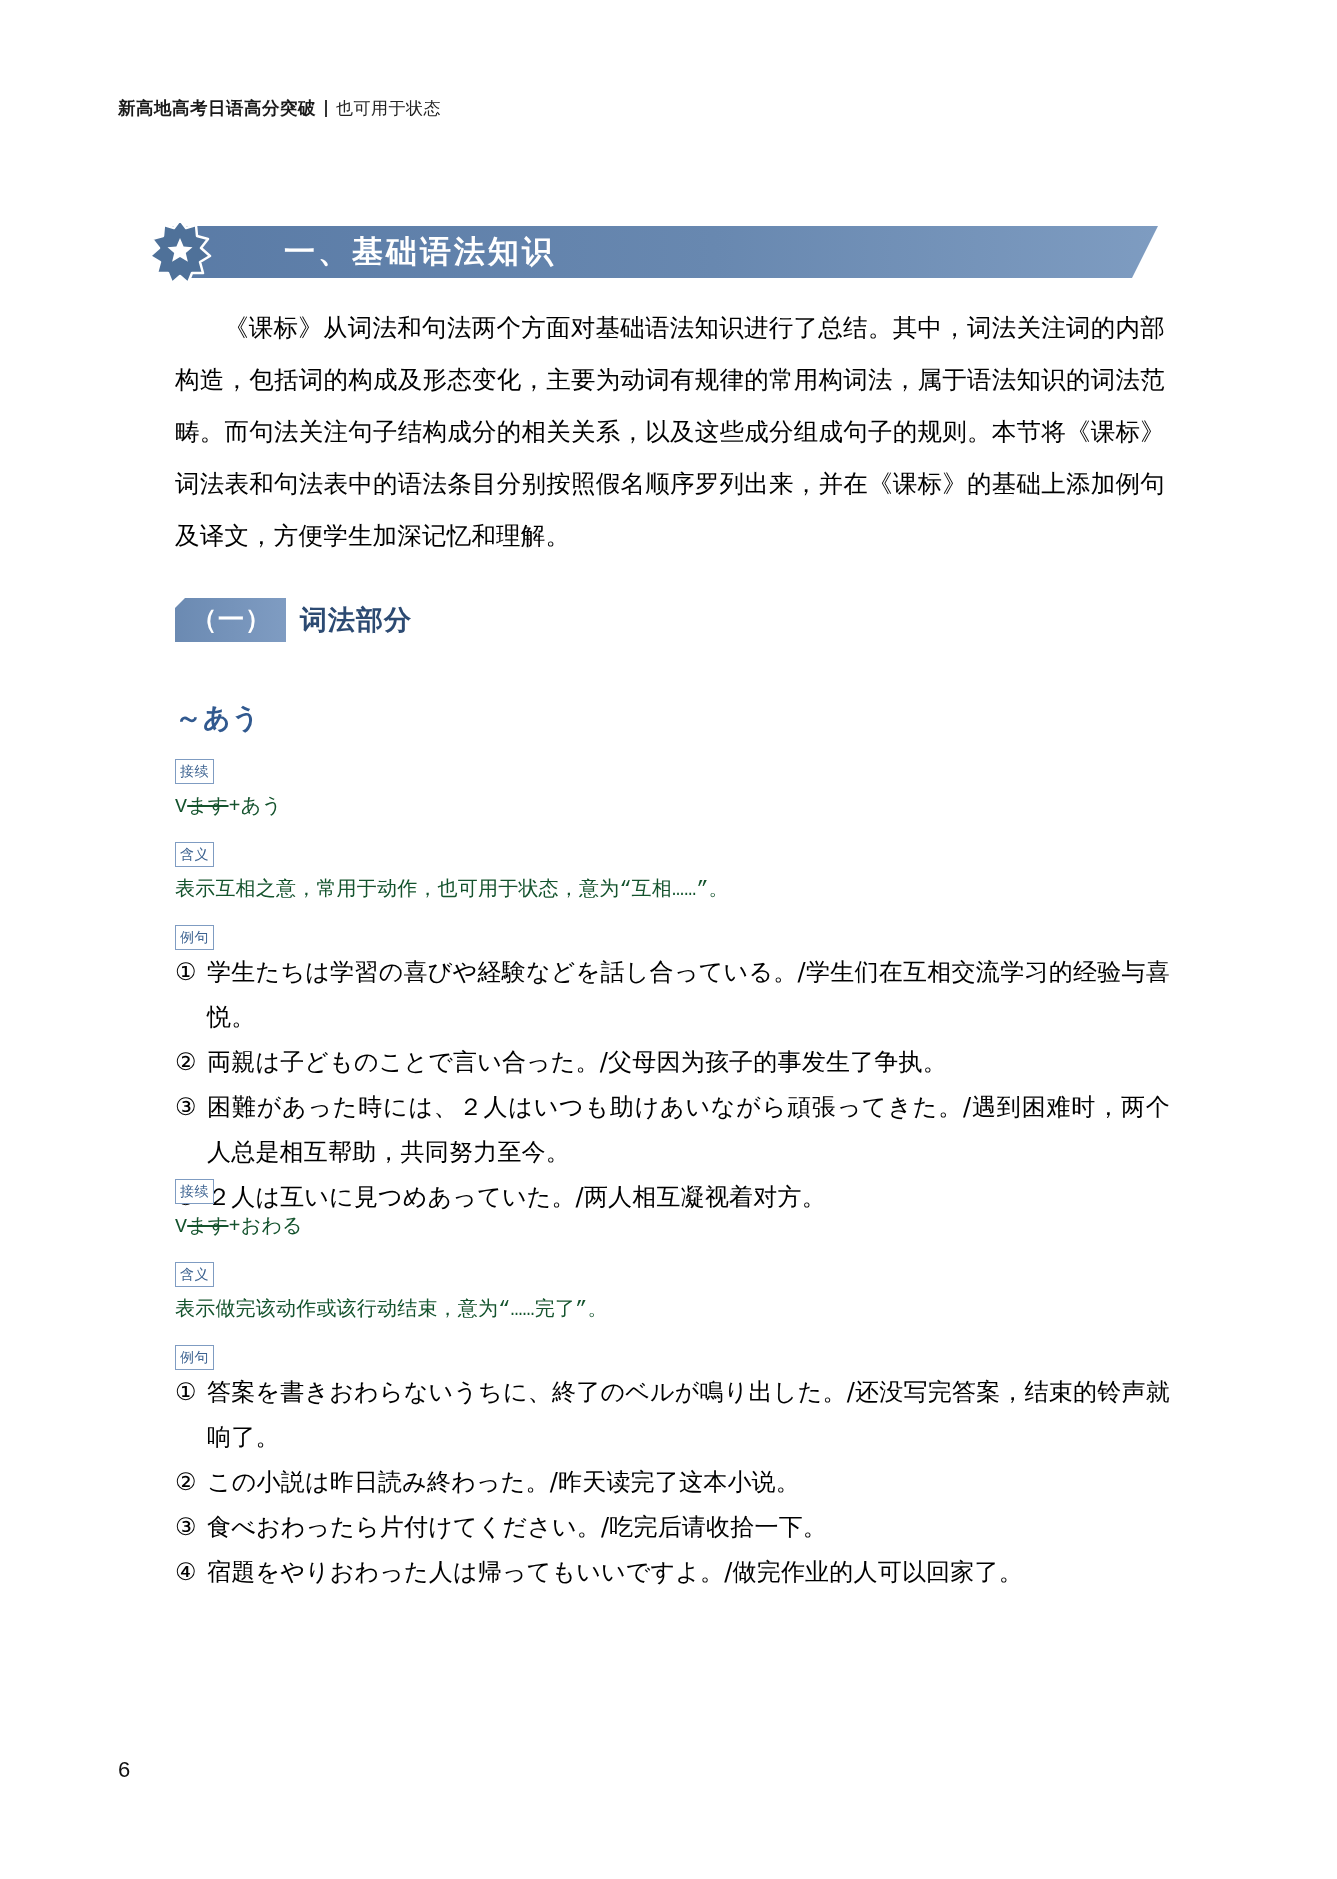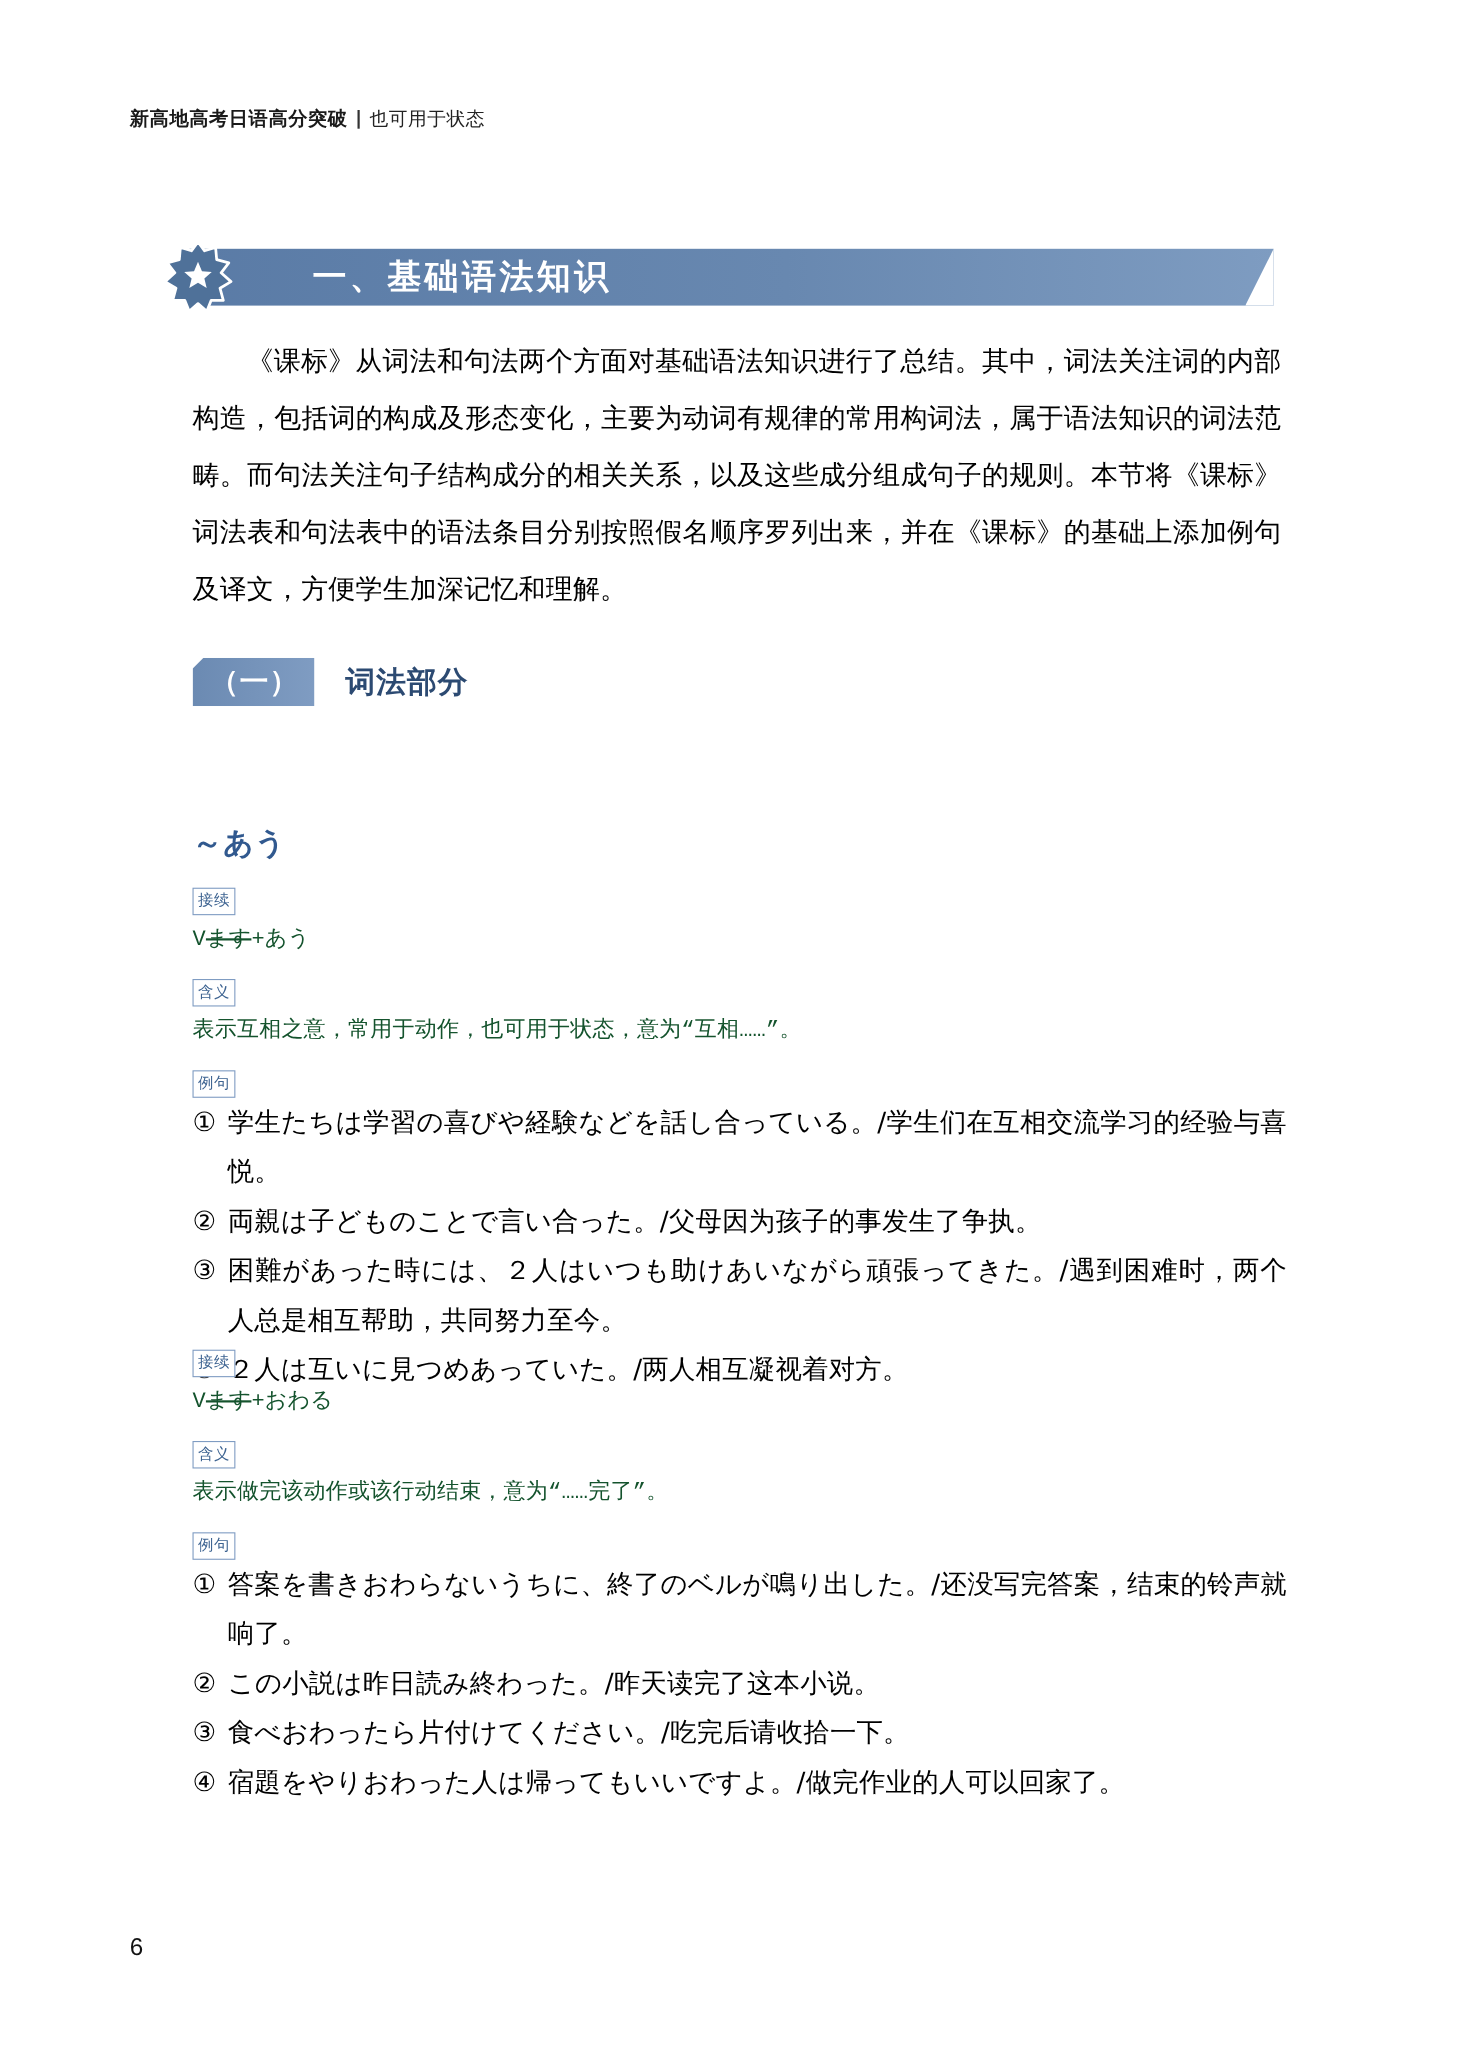--- a/index.html
+++ b/index.html
@@ -126,33 +126,32 @@
     background: linear-gradient(to right, #6b8ab2, #7f9cc2);
     color: #fff;
     font-size: 26px;
     font-weight: bold;
     padding: 5px 14px 7px 16px;
     line-height: 32px;
     letter-spacing: 1px;
     clip-path: polygon(10px 0, 100% 0, 100% 100%, 0 100%, 0 10px);
   }
   .sub-banner-text {
-    margin-left: 28px;
+    margin-left: 14px;
     font-size: 27px;
     font-weight: bold;
     color: #2c4a72;
     letter-spacing: 1px;
   }
 
   
   .entry {
     position: absolute;
     left: 175px;
     width: 995px;
-    margin-top: 48px;
   }
   .entry-title {
     font-family: "DejaVu Sans", sans-serif;
     font-size: 27px;
     font-weight: bold;
     color: #31598f;
     letter-spacing: 1px;
     margin: 0 0 16px 0;
   }
   .row {

